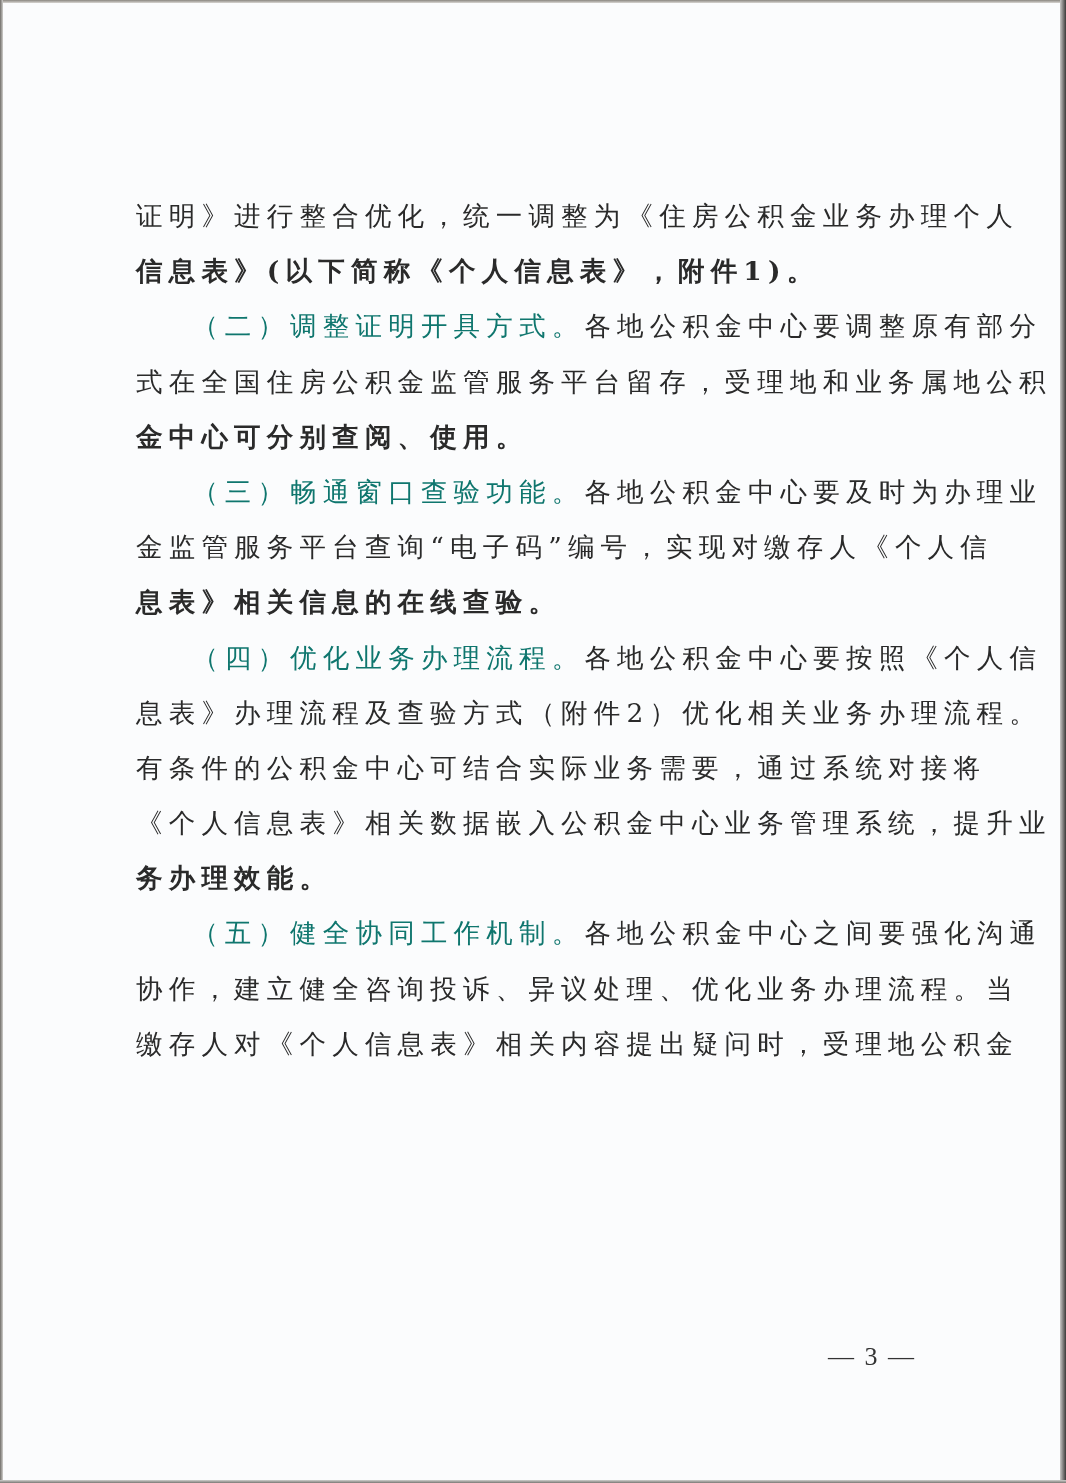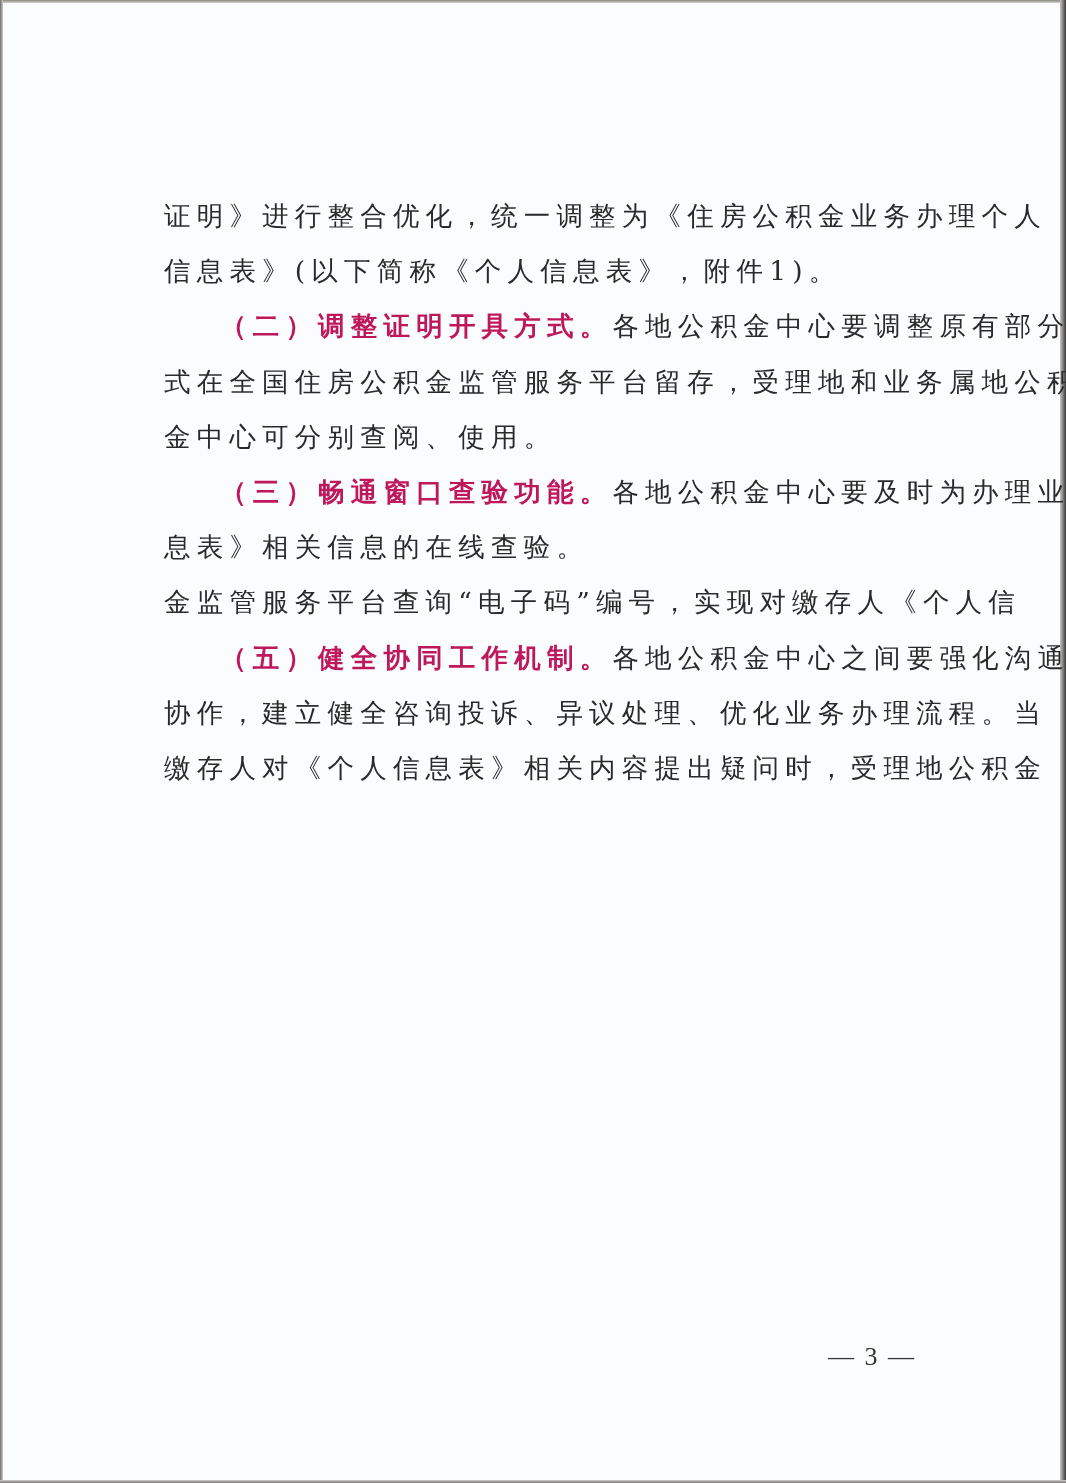--- a/index.html
+++ b/index.html
@@ -26,43 +26,44 @@
     .scan-edge-right {
       position: absolute; right: 0; top: 0; width: 6px; height: 1483px;
       background: linear-gradient(90deg, #c9c8c6, #3b3a39);
     }
     .scan-edge-bottom {
       position: absolute; left: 0; bottom: 0; width: 1066px; height: 3px;
       background: linear-gradient(#d0cfcc, #7a7874);
     }
     .page-body {
       position: absolute;
-      left: 164px;
+      left: 136px;
       top: 188px;
       width: 792px;
     }
     .line {
       height: 55.2px;
       line-height: 55.2px;
       font-size: 26.5px;
       white-space: nowrap;
       letter-spacing: 6.2px;
       text-align: justify;
       text-align-last: justify;
     }
     .line.last {
       text-align-last: left;
+      font-weight: bold;
     }
     .line.indent {
       padding-left: 56px;
     }
     .heading {
       font-family: "DejaVu Sans", "Liberation Sans", sans-serif;
-      font-weight: bold;
-      color: #be185d;
+      font-weight: normal;
+      color: #0f766e;
     }
     .page-number {
       position: absolute;
       left: 828px;
       top: 1342px;
       font-family: "Liberation Serif", "DejaVu Serif", serif;
       font-size: 26px;
       letter-spacing: 2px;
       color: #333;
     }
@@ -83,24 +84,31 @@
   </div>
 
   <div>
     <div class="line indent"><span class="heading">（二）调整证明开具方式。</span><span>各地公积金中心要调整原有部分</span></div>
     <div class="line">式在全国住房公积金监管服务平台留存，受理地和业务属地公积</div>
     <div class="line last">金中心可分别查阅、使用。</div>
   </div>
 
   <div>
     <div class="line indent"><span class="heading">（三）畅通窗口查验功能。</span><span>各地公积金中心要及时为办理业</span></div>
+    <div class="line">金监管服务平台查询“电子码”编号，实现对缴存人《个人信</div>
     <div class="line last">息表》相关信息的在线查验。</div>
-    <div class="line">金监管服务平台查询“电子码”编号，实现对缴存人《个人信</div>
   </div>
 
+  <div>
+    <div class="line indent"><span class="heading">（四）优化业务办理流程。</span><span>各地公积金中心要按照《个人信</span></div>
+    <div class="line">息表》办理流程及查验方式（附件2）优化相关业务办理流程。</div>
+    <div class="line">有条件的公积金中心可结合实际业务需要，通过系统对接将</div>
+    <div class="line">《个人信息表》相关数据嵌入公积金中心业务管理系统，提升业</div>
+    <div class="line last">务办理效能。</div>
+  </div>
 
   <div>
     <div class="line indent"><span class="heading">（五）健全协同工作机制。</span><span>各地公积金中心之间要强化沟通</span></div>
     <div class="line">协作，建立健全咨询投诉、异议处理、优化业务办理流程。当</div>
     <div class="line">缴存人对《个人信息表》相关内容提出疑问时，受理地公积金</div>
   </div>
 
 </div>
 
 <div class="page-number">— 3 —</div>

